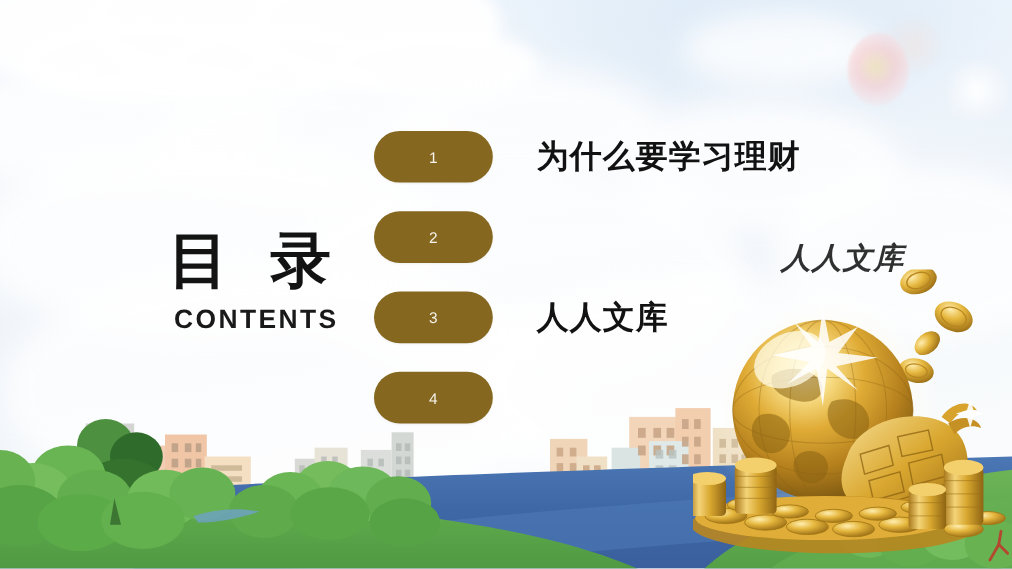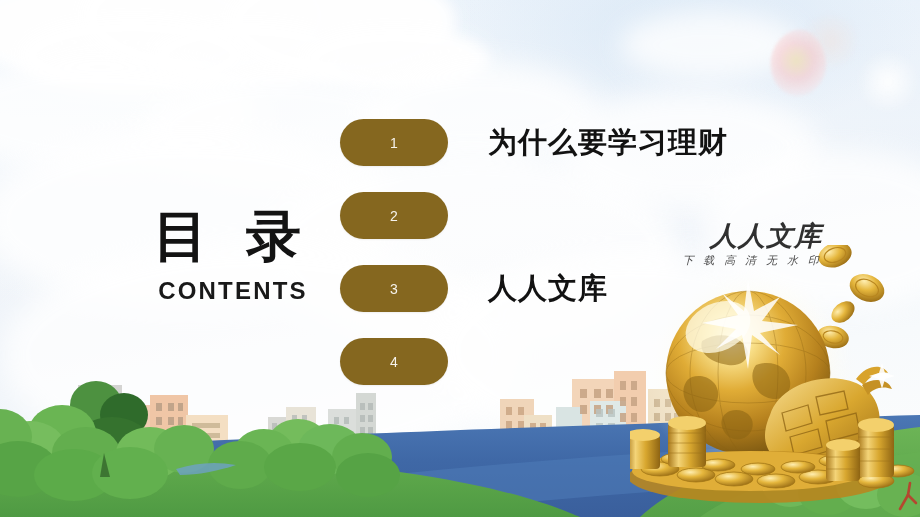--- a/index.html
+++ b/index.html
@@ -629,16 +629,15 @@
     </div>
     <div class="toc-row">
       <div class="pill">
         <span class="pill-num">4</span>
       </div>
     </div>
   </div>
 
   <div class="watermark">
     <div class="wm-cn">人人文库</div>
-    <div class="wm-sub">下 载 高 清 无 水 印</div>
   </div>
 
 </div>
 
 </body></html>

